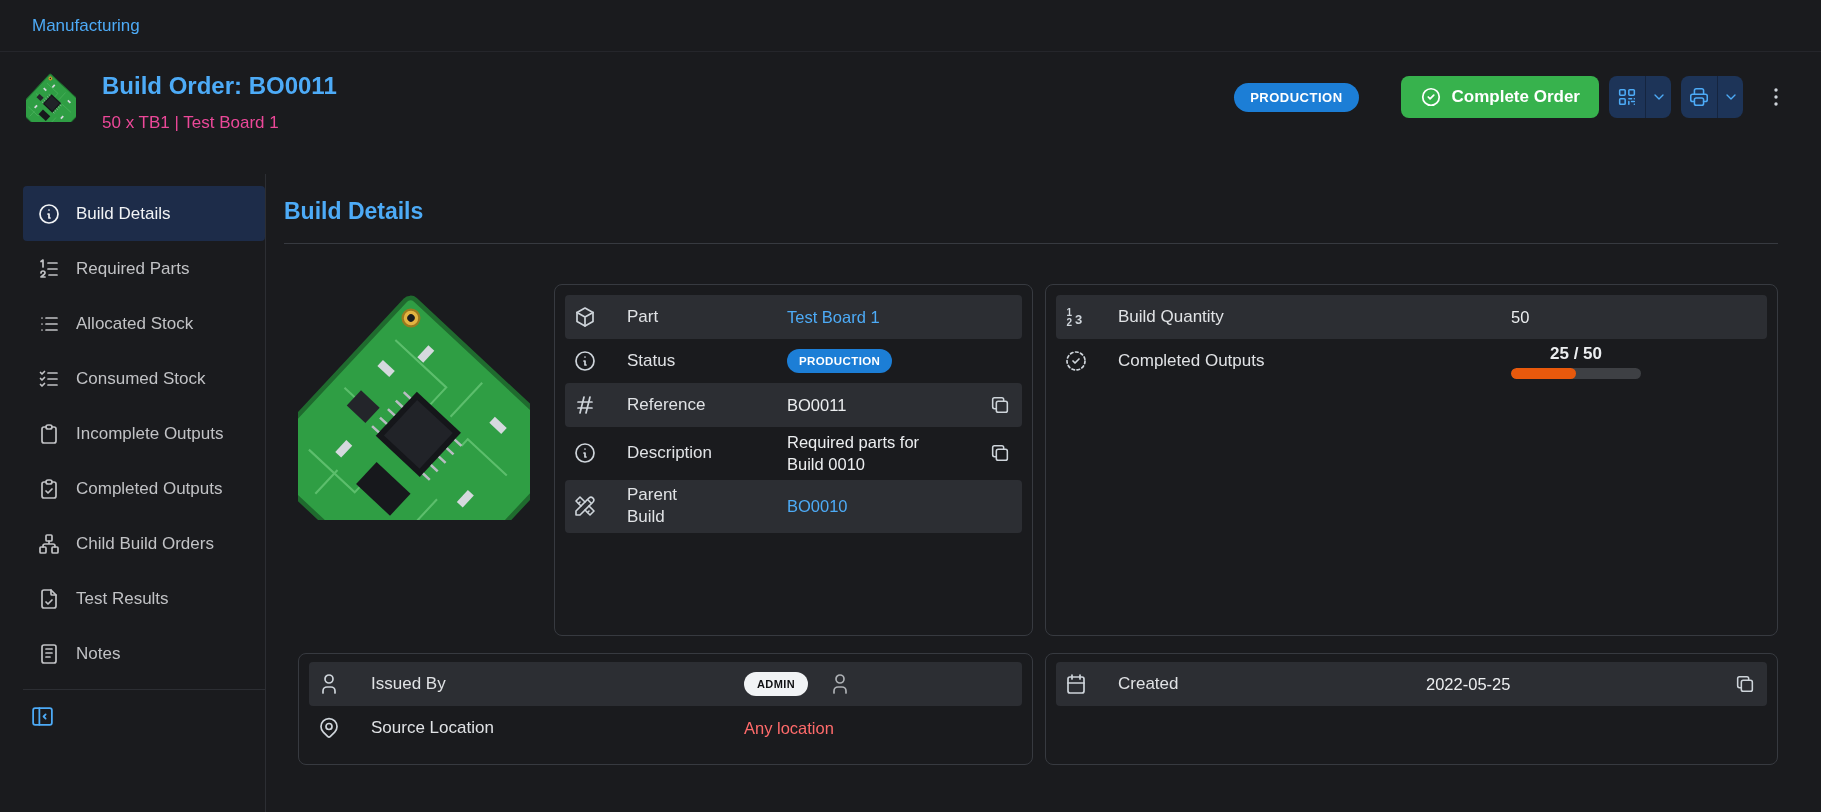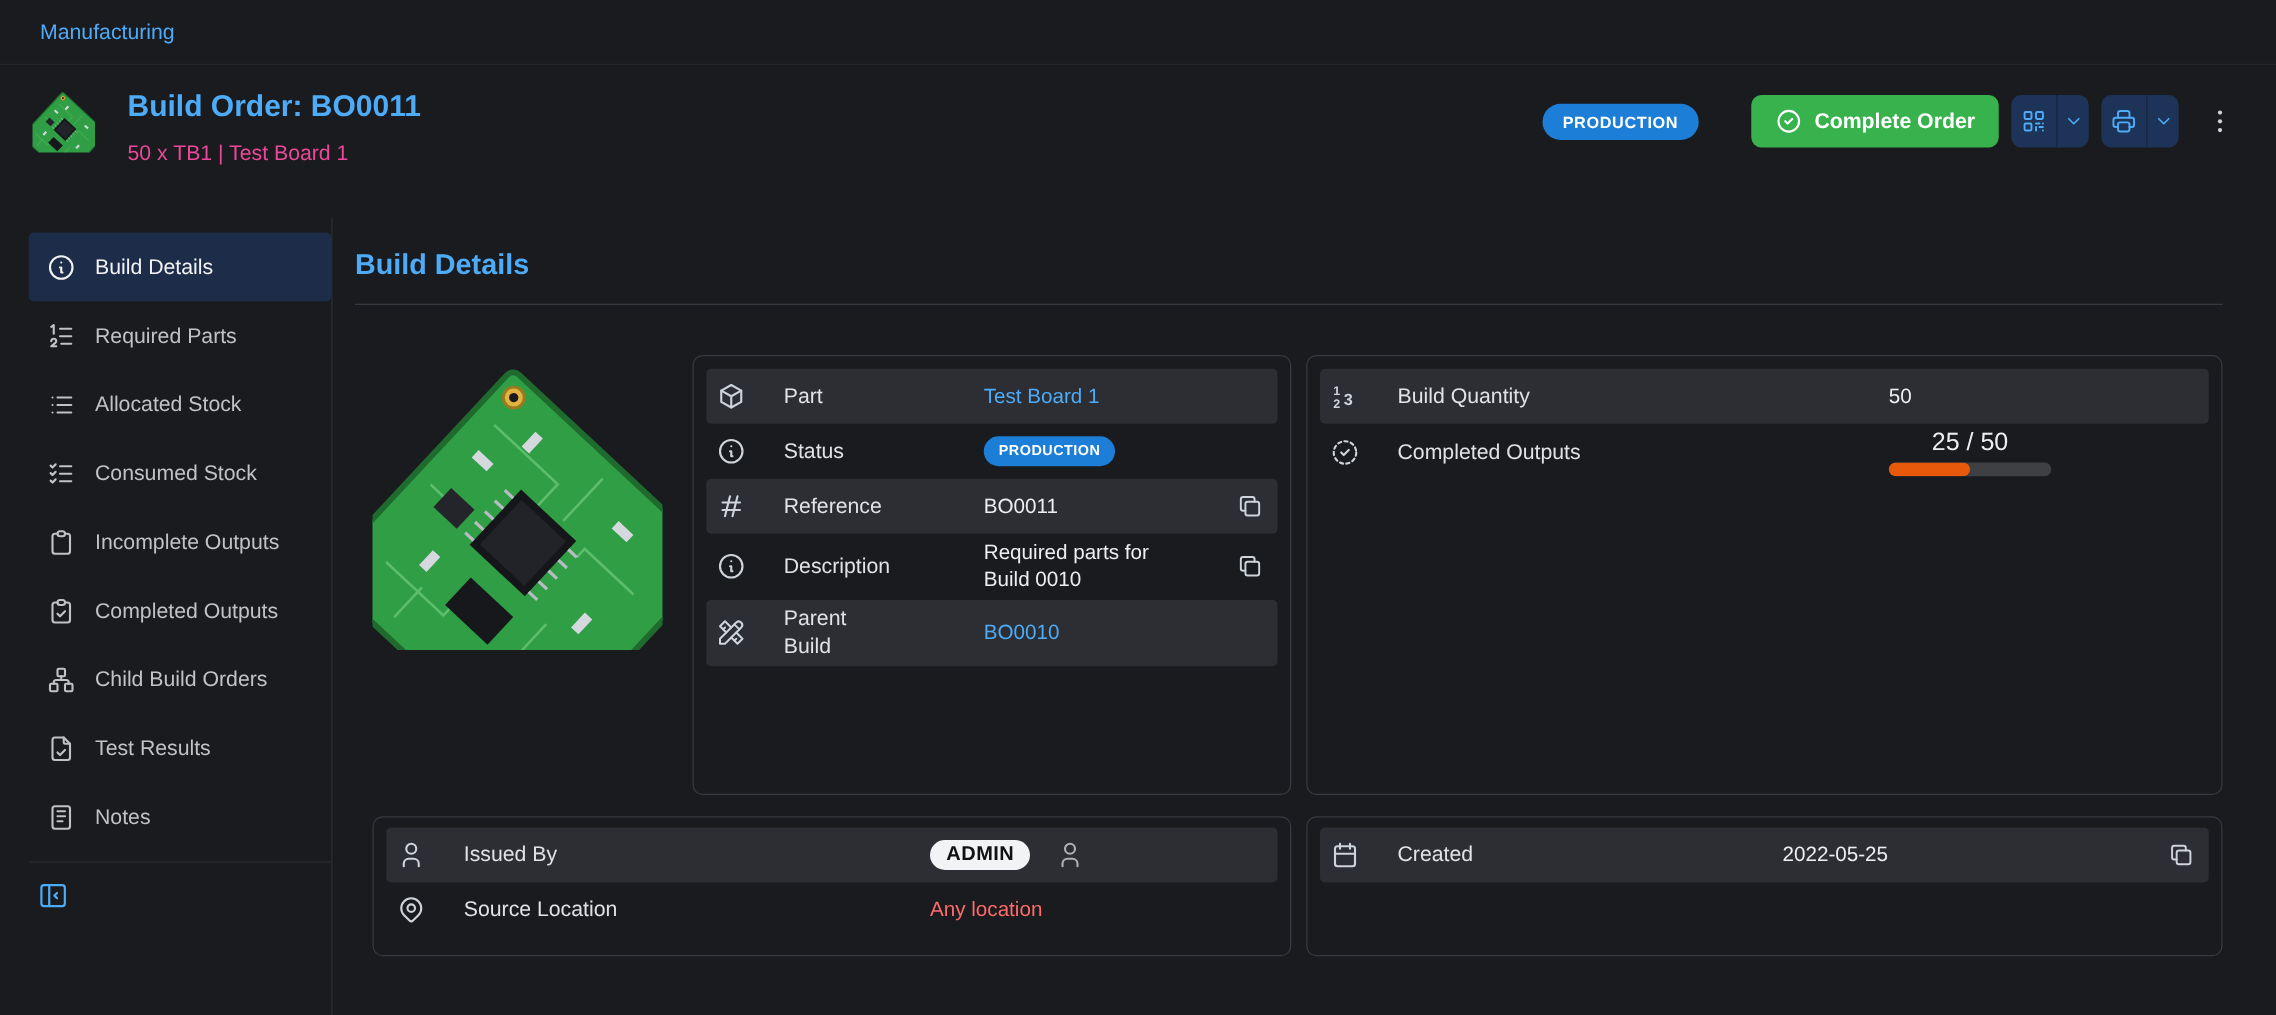--- a/index.html
+++ b/index.html
@@ -83,26 +83,26 @@
   .link { color:var(--accent,#4dabf7); cursor:pointer; }
   .danger { color:var(--warning-red,#ff6b6b); }
   .copy-btn { border:none; background:transparent; color:#b8babd; cursor:pointer;
     justify-self:end; width:28px; height:28px; display:flex; align-items:center; justify-content:center; }
   .copy-btn .icon { width:22px; height:22px; }
   .badge-small { display:inline-flex; align-items:center; height:24px; padding:0 12px;
     border-radius:12px; background:var(--status-blue,#1c7ed6); color:#fff;
     font-size:11.5px; font-weight:bold; letter-spacing:.4px; }
   .badge-admin { display:inline-flex; align-items:center; height:24px; padding:0 13px;
     border-radius:12px; background:#f1f3f5; color:#101113;
-    font-size:16px; font-weight:bold; letter-spacing:.4px; }
+    font-size:11px; font-weight:bold; letter-spacing:.4px; }
   .issued-value { display:flex; align-items:center; gap:20px; }
   .issued-value .icon { color:#adb0b4; }
 
   .progress-wrap { width:130px; }
-  .progress-label { font-size:20px; color:#eceef0; text-align:center; margin-bottom:4px; }
+  .progress-label { font-size:17px; color:#eceef0; text-align:center; margin-bottom:4px;font-weight:bold; }
   .progress-track { height:11px; border-radius:6px; background:#3e4044; overflow:hidden; }
   .progress-fill { height:100%; background:var(--progress-orange,#e8590c); border-radius:6px; }
 </style>
 </head>
 <body>
 
 <svg width="0" height="0" style="position:absolute">
   <defs>
     <symbol id="pcb" viewBox="0 0 100 100">
       <rect x="1.5" y="1.5" width="97" height="97" rx="3" fill="#2f9e44" stroke="#1f6b2e" stroke-width="2"></rect>

